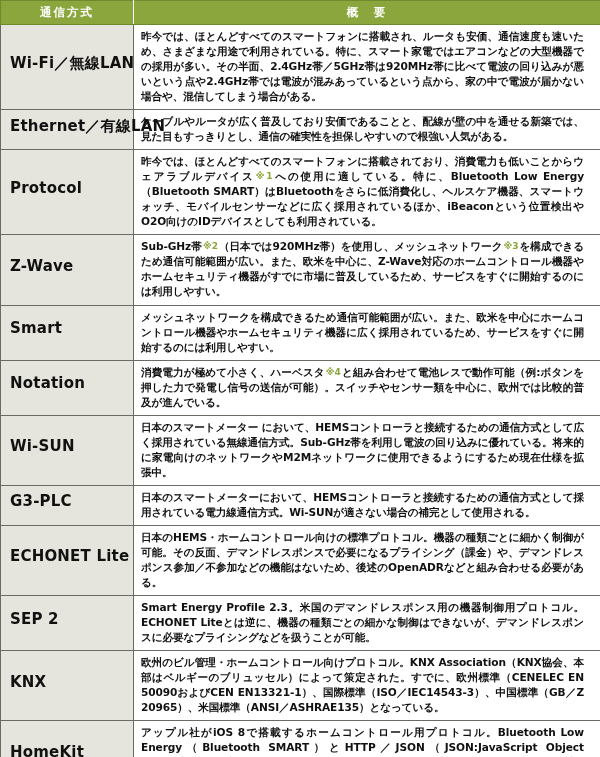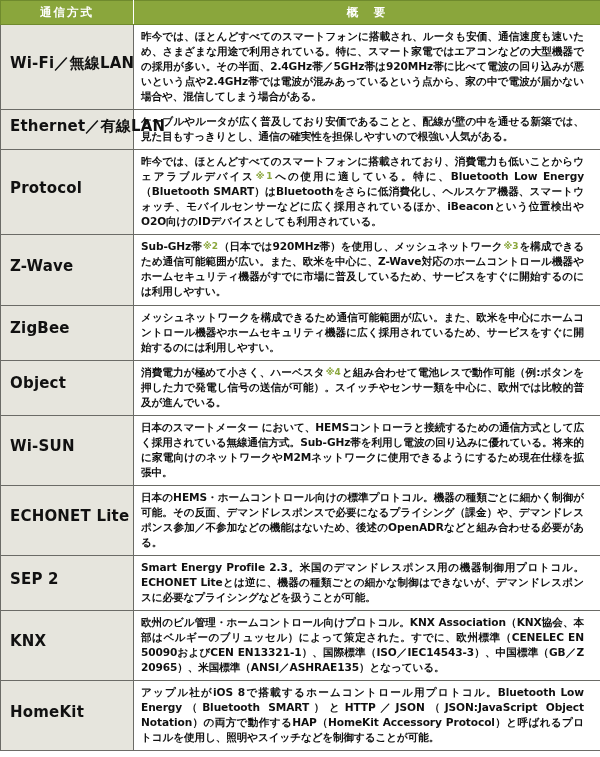--- a/index.html
+++ b/index.html
@@ -115,35 +115,41 @@
             <p>昨今では、ほとんどすべてのスマートフォンに搭載されており、消費電力も低いことからウェアラブルデバイス<span class="fn-mark">※1</span>への使用に適している。特に、Bluetooth Low Energy（Bluetooth SMART）はBluetoothをさらに低消費化し、ヘルスケア機器、スマートウォッチ、モバイルセンサーなどに広く採用されているほか、iBeaconという位置検出やO2O向けのIDデバイスとしても利用されている。</p>
           </td>
         </tr>
         <tr>
           <td class="name-cell">Z-Wave</td>
           <td class="desc-cell">
             <p>Sub-GHz帯<span class="fn-mark">※2</span>（日本では920MHz帯）を使用し、メッシュネットワーク<span class="fn-mark">※3</span>を構成できるため通信可能範囲が広い。また、欧米を中心に、Z-Wave対応のホームコントロール機器やホームセキュリティ機器がすでに市場に普及しているため、サービスをすぐに開始するのには利用しやすい。</p>
           </td>
         </tr>
         <tr>
-          <td class="name-cell">ZigBee</td>
+          <td class="name-cell">Smart</td>
           <td class="desc-cell">
             <p>メッシュネットワークを構成できるため通信可能範囲が広い。また、欧米を中心にホームコントロール機器やホームセキュリティ機器に広く採用されているため、サービスをすぐに開始するのには利用しやすい。</p>
           </td>
         </tr>
         <tr>
-          <td class="name-cell">Object</td>
+          <td class="name-cell">Notation</td>
           <td class="desc-cell">
             <p>消費電力が極めて小さく、ハーベスタ<span class="fn-mark">※4</span>と組み合わせて電池レスで動作可能（例:ボタンを押した力で発電し信号の送信が可能）。スイッチやセンサー類を中心に、欧州では比較的普及が進んでいる。</p>
           </td>
         </tr>
         <tr>
           <td class="name-cell">Wi-SUN</td>
           <td class="desc-cell">
             <p>日本のスマートメーター において、HEMSコントローラと接続するための通信方式として広く採用されている無線通信方式。Sub-GHz帯を利用し電波の回り込みに優れている。将来的に家電向けのネットワークやM2Mネットワークに使用できるようにするため現在仕様を拡張中。</p>
+          </td>
+        </tr>
+        <tr>
+          <td class="name-cell">G3-PLC</td>
+          <td class="desc-cell">
+            <p>日本のスマートメーターにおいて、HEMSコントローラと接続するための通信方式として採用されている電力線通信方式。Wi-SUNが適さない場合の補完として使用される。</p>
           </td>
         </tr>
         <tr>
           <td class="name-cell">ECHONET Lite</td>
           <td class="desc-cell">
             <p>日本のHEMS・ホームコントロール向けの標準プロトコル。機器の種類ごとに細かく制御が可能。その反面、デマンドレスポンスで必要になるプライシング（課金）や、デマンドレスポンス参加／不参加などの機能はないため、後述のOpenADRなどと組み合わせる必要がある。</p>
           </td>
         </tr>
         <tr>
           <td class="name-cell">SEP 2</td>

